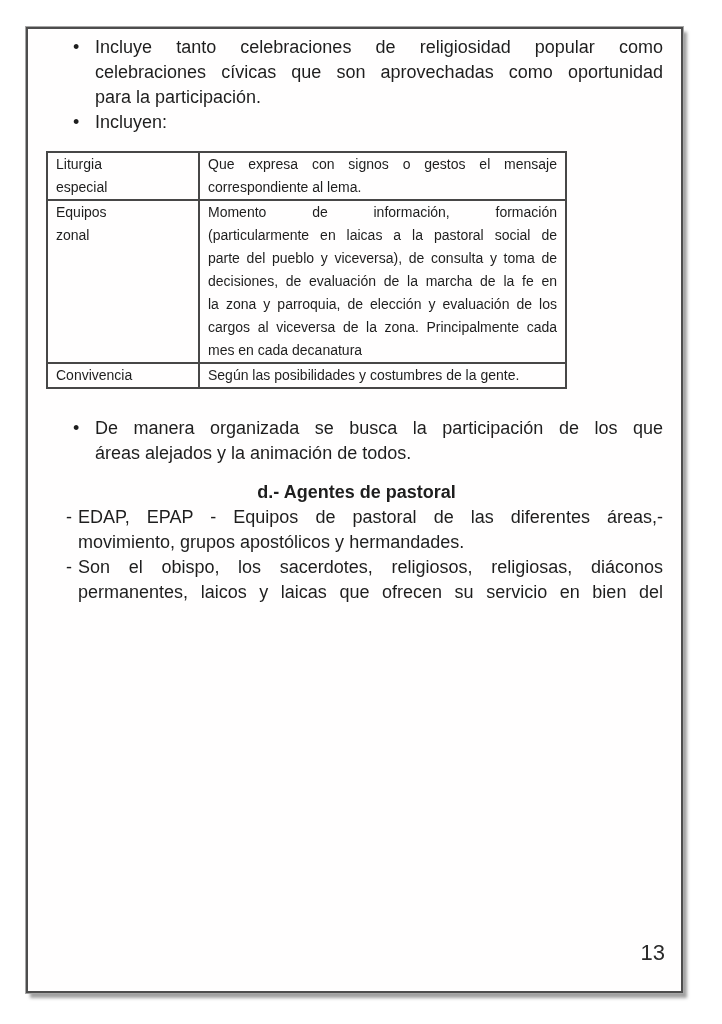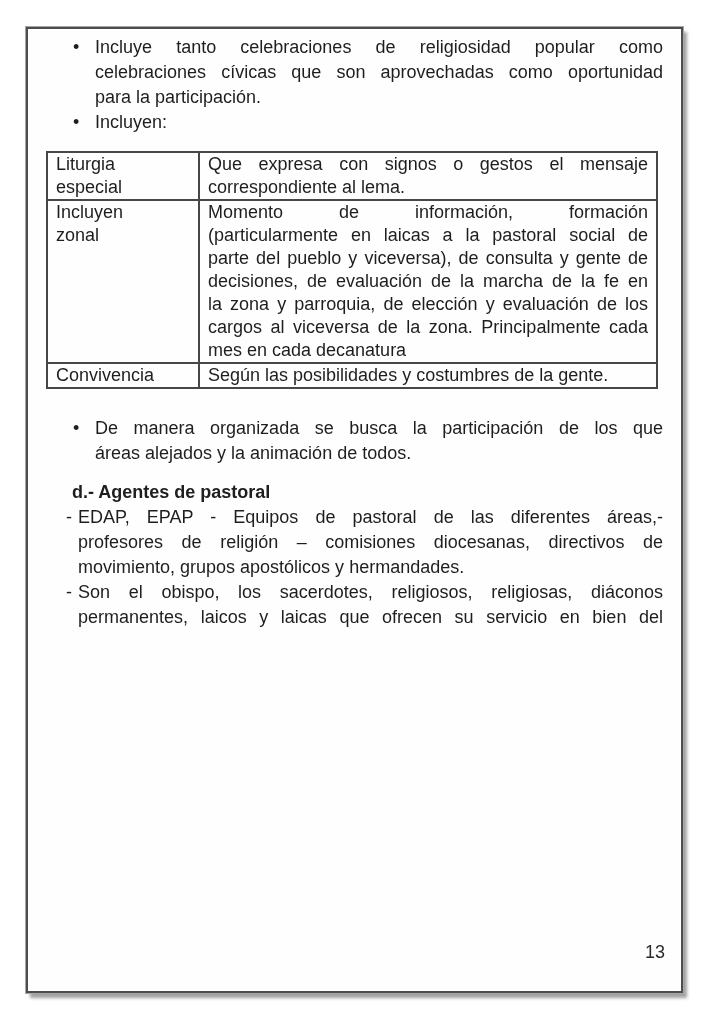--- a/index.html
+++ b/index.html
@@ -31,48 +31,49 @@
   .jl      { text-align: justify; text-align-last: justify; }
   .jl-end  { text-align: left; }
 
   .bullet-item { display: flex; margin-left: 27px; }
   .bullet-item .marker { flex: 0 0 22px; }
   .bullet-item .btext  { flex: 1 1 auto; min-width: 0; }
 
   .doc-table {
     border-collapse: collapse;
     table-layout: fixed;
-    width: 612px;
+    width: 521px;
     margin-top: 16px;
-    font-size: 18px;
+    font-size: 14px;
     line-height: 23px;
   }
   .doc-table td {
     border: 2px solid #474747;
     vertical-align: top;
     padding: 0 8px;
   }
   .doc-table td.term { width: 152px; padding-right: 34px; }
   .doc-table td.desc { }
 
   .closing-bullet { margin-top: 27px; }
 
   .section-heading {
     margin-top: 14px;
-    margin-left: 26px;
+    margin-left: 4px;
     font-weight: bold;
+    text-align: center;
   }
   .dash-item { display: flex; margin-left: 20px; }
   .dash-item .marker { flex: 0 0 12px; }
   .dash-item .dtext  { flex: 1 1 auto; min-width: 0; }
 
   .page-number {
     position: absolute;
     right: 16px; bottom: 26px;
-    font-size: 18px;
+    font-size: 22px;
     color: #2a2a2a;
   }
 </style>
 </head>
 <body>
 
 <div class="page-frame">
   <div class="content">
 
     <div class="bullet-item">
@@ -97,27 +98,27 @@
             <div class="jl-end">Liturgia</div>
             <div class="jl-end">especial</div>
           </td>
           <td class="desc">
             <div class="jl">Que expresa con signos o gestos el mensaje</div>
             <div class="jl-end">correspondiente al lema.</div>
           </td>
         </tr>
         <tr>
           <td class="term">
-            <div class="jl-end">Incluyen</div>
+            <div class="jl-end">Equipos</div>
             <div class="jl-end">zonal</div>
           </td>
           <td class="desc">
             <div class="jl">Momento de información, formación</div>
             <div class="jl">(particularmente en laicas a la pastoral social de</div>
-            <div class="jl">parte del pueblo y viceversa), de consulta y gente de</div>
+            <div class="jl">parte del pueblo y viceversa), de consulta y toma de</div>
             <div class="jl">decisiones, de evaluación de la marcha de la fe en</div>
             <div class="jl">la zona y parroquia, de elección y evaluación de los</div>
             <div class="jl">cargos al viceversa de la zona. Principalmente cada</div>
             <div class="jl-end">mes en cada decanatura</div>
           </td>
         </tr>
         <tr>
           <td class="term">
             <div class="jl-end">Convivencia</div>
           </td>
@@ -135,21 +136,20 @@
         <div class="jl-end">áreas alejados y la animación de todos.</div>
       </div>
     </div>
 
     <div class="section-heading">d.- Agentes de pastoral</div>
 
     <div class="dash-item">
       <span class="marker">-</span>
       <div class="dtext">
         <div class="jl">EDAP, EPAP - Equipos de pastoral de las diferentes áreas,-</div>
-        <div class="jl">profesores de religión – comisiones diocesanas, directivos de</div>
         <div class="jl-end">movimiento, grupos apostólicos y hermandades.</div>
       </div>
     </div>
     <div class="dash-item">
       <span class="marker">-</span>
       <div class="dtext">
         <div class="jl">Son el obispo, los  sacerdotes, religiosos, religiosas, diáconos</div>
         <div class="jl">permanentes, laicos y laicas que ofrecen su servicio en bien del</div>
       </div>
     </div>

